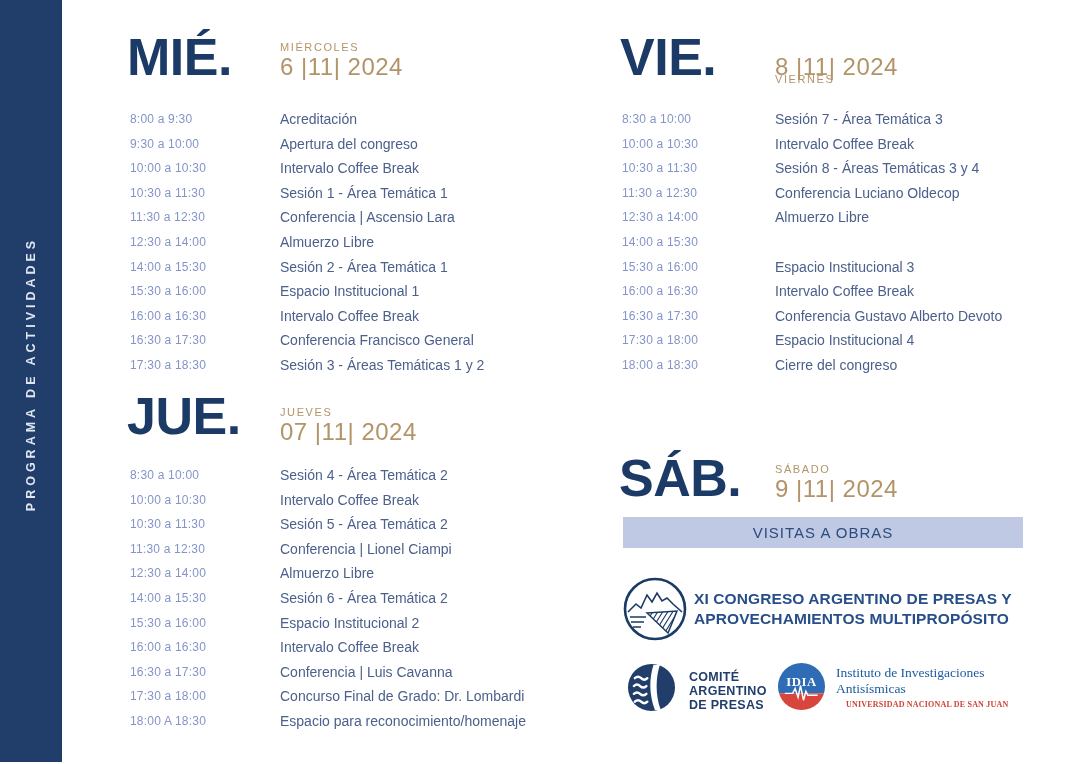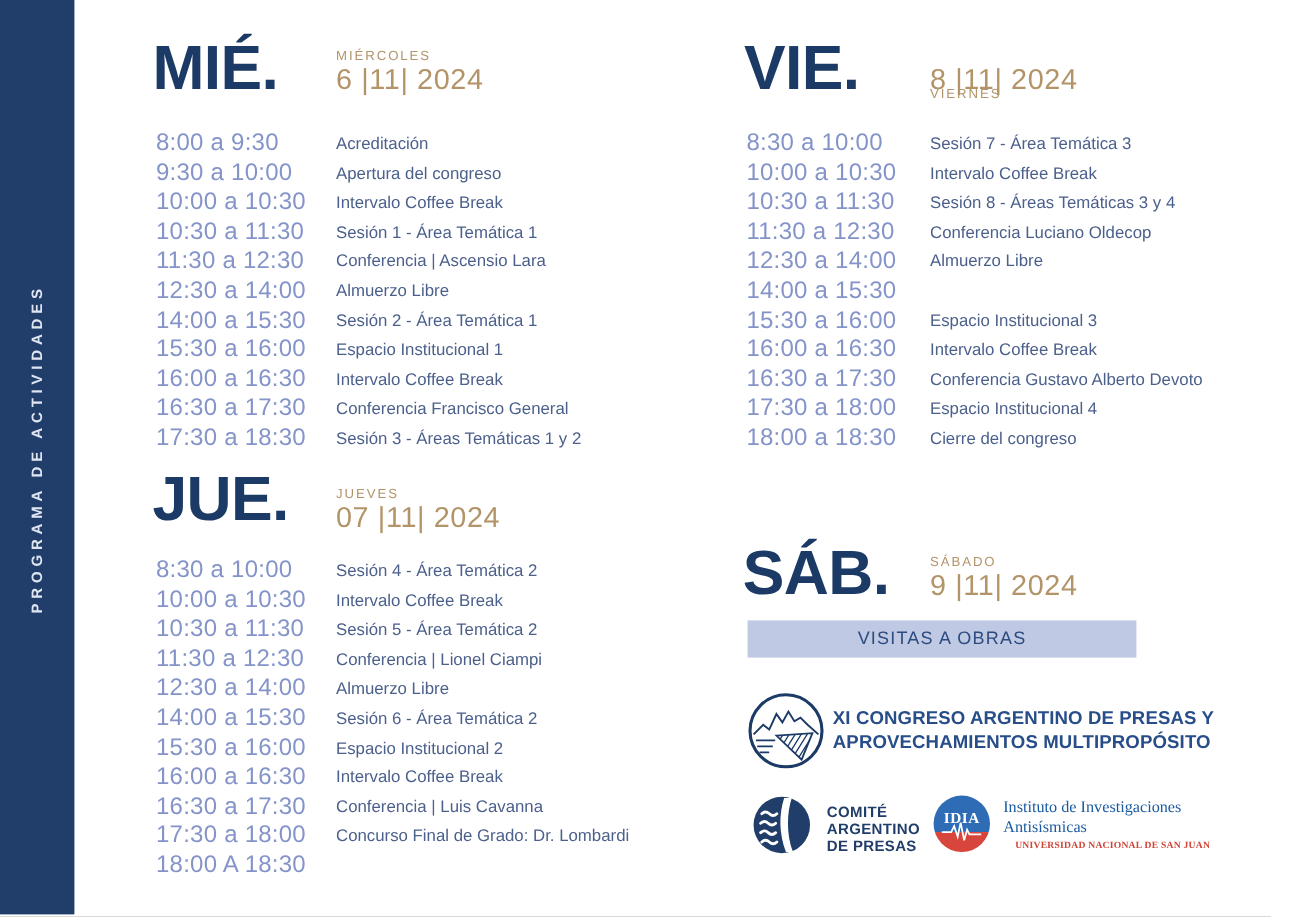--- a/index.html
+++ b/index.html
@@ -23,26 +23,26 @@
   #abbr-mie{left:127px;top:31px;} #name-mie{left:280px;top:41px;} #date-mie{left:280px;top:53px;}
   #abbr-jue{left:127px;top:390px;} #name-jue{left:280px;top:406px;} #date-jue{left:280px;top:418px;}
   #abbr-vie{left:620px;top:31px;} #name-vie{left:775px;top:41px;margin-top:32px;} #date-vie{left:775px;top:53px;}
   #abbr-sab{left:619px;top:452px;} #name-sab{left:775px;top:463px;} #date-sab{left:775px;top:475px;}
 
   .rows{position:absolute;}
   #rows-mie{left:130px;top:111px;width:480px;}
   #rows-jue{left:130px;top:467px;width:480px;}
   #rows-vie{left:622px;top:111px;width:430px;}
   .row{display:flex;min-height:24.6px;align-items:flex-start;}
-  .time{width:150px;flex:0 0 150px;font-size:20px;color:var(--time-blue);letter-spacing:0.2px;line-height:17px;}
+  .time{width:150px;flex:0 0 150px;font-size:12px;color:var(--time-blue);letter-spacing:0.2px;line-height:17px;}
   .rows-right .time{width:153px;flex:0 0 153px;}
   .title{font-size:14px;color:var(--event-blue);line-height:17px;max-width:330px;}
   .rows-right .title{max-width:272px;}
 
-  .banner{position:absolute;left:623px;top:517px;width:324px;height:31px;background:var(--banner-bg);
+  .banner{position:absolute;left:623px;top:517px;width:400px;height:31px;background:var(--banner-bg);
           color:var(--banner-text);font-size:15px;letter-spacing:1px;text-align:center;line-height:31px;}
 
   .congress-logo{position:absolute;left:623px;top:577px;}
   .congress-title{position:absolute;left:694px;top:589px;font-size:15.5px;font-weight:bold;
                   color:var(--congress-blue);line-height:19.5px;letter-spacing:0.1px;}
   .comite-logo{position:absolute;left:627px;top:663px;}
   .comite-text{position:absolute;left:689px;top:670px;font-size:12.5px;font-weight:bold;
                color:var(--navy);line-height:14px;letter-spacing:0.3px;}
   .idia-logo{position:absolute;left:777px;top:662px;}
   .idia-text{position:absolute;left:836px;top:665px;font-family:"Liberation Serif",serif;}
@@ -177,20 +177,21 @@
         <span class="title">Conferencia | Luis Cavanna</span>
       </div>
 
       <div class="row">
         <span class="time">17:30 a 18:00</span>
         <span class="title">Concurso Final de Grado: Dr. Lombardi</span>
       </div>
 
       <div class="row">
         <span class="time">18:00 A 18:30</span>
+        <span class="title">Espacio para reconocimiento/homenaje</span>
       </div>
     </div>
 
   <h1 class="abbr" id="abbr-vie">VIE.</h1>
   <div class="day-name" id="name-vie">VIERNES</div>
   <div class="day-date" id="date-vie">8 |11| 2024</div>
   <div class="rows rows-right" id="rows-vie">
 
       <div class="row">
         <span class="time">8:30 a 10:00</span>

